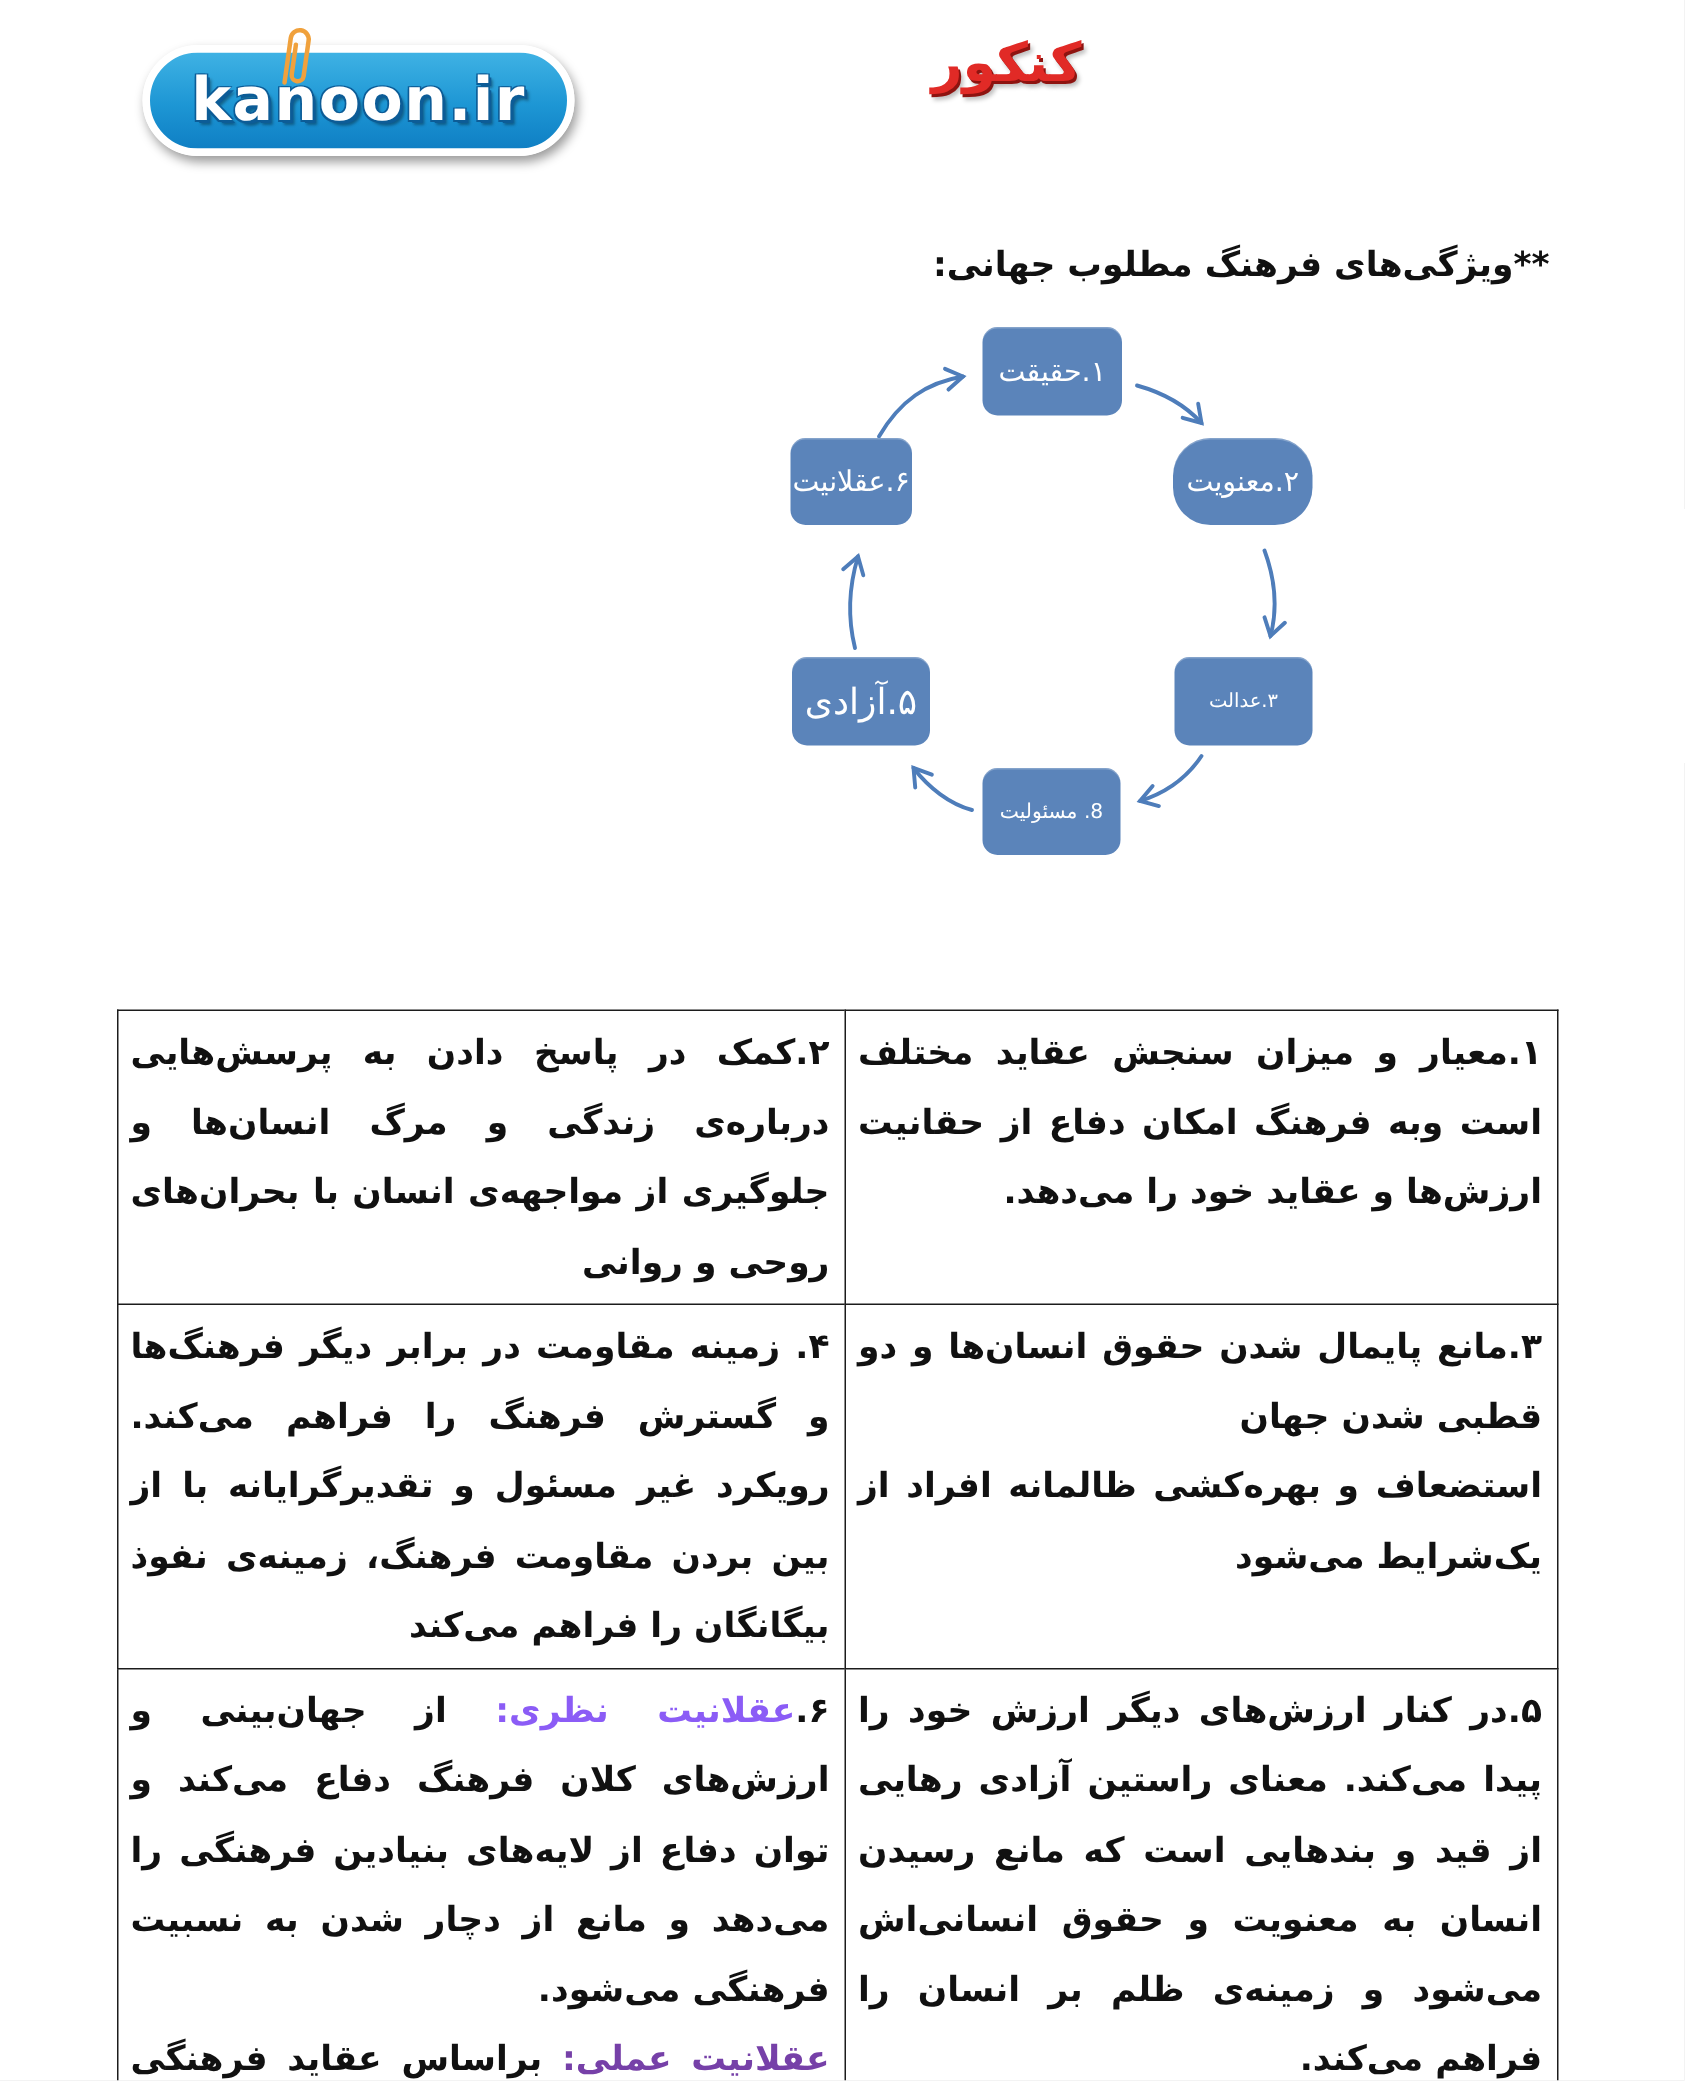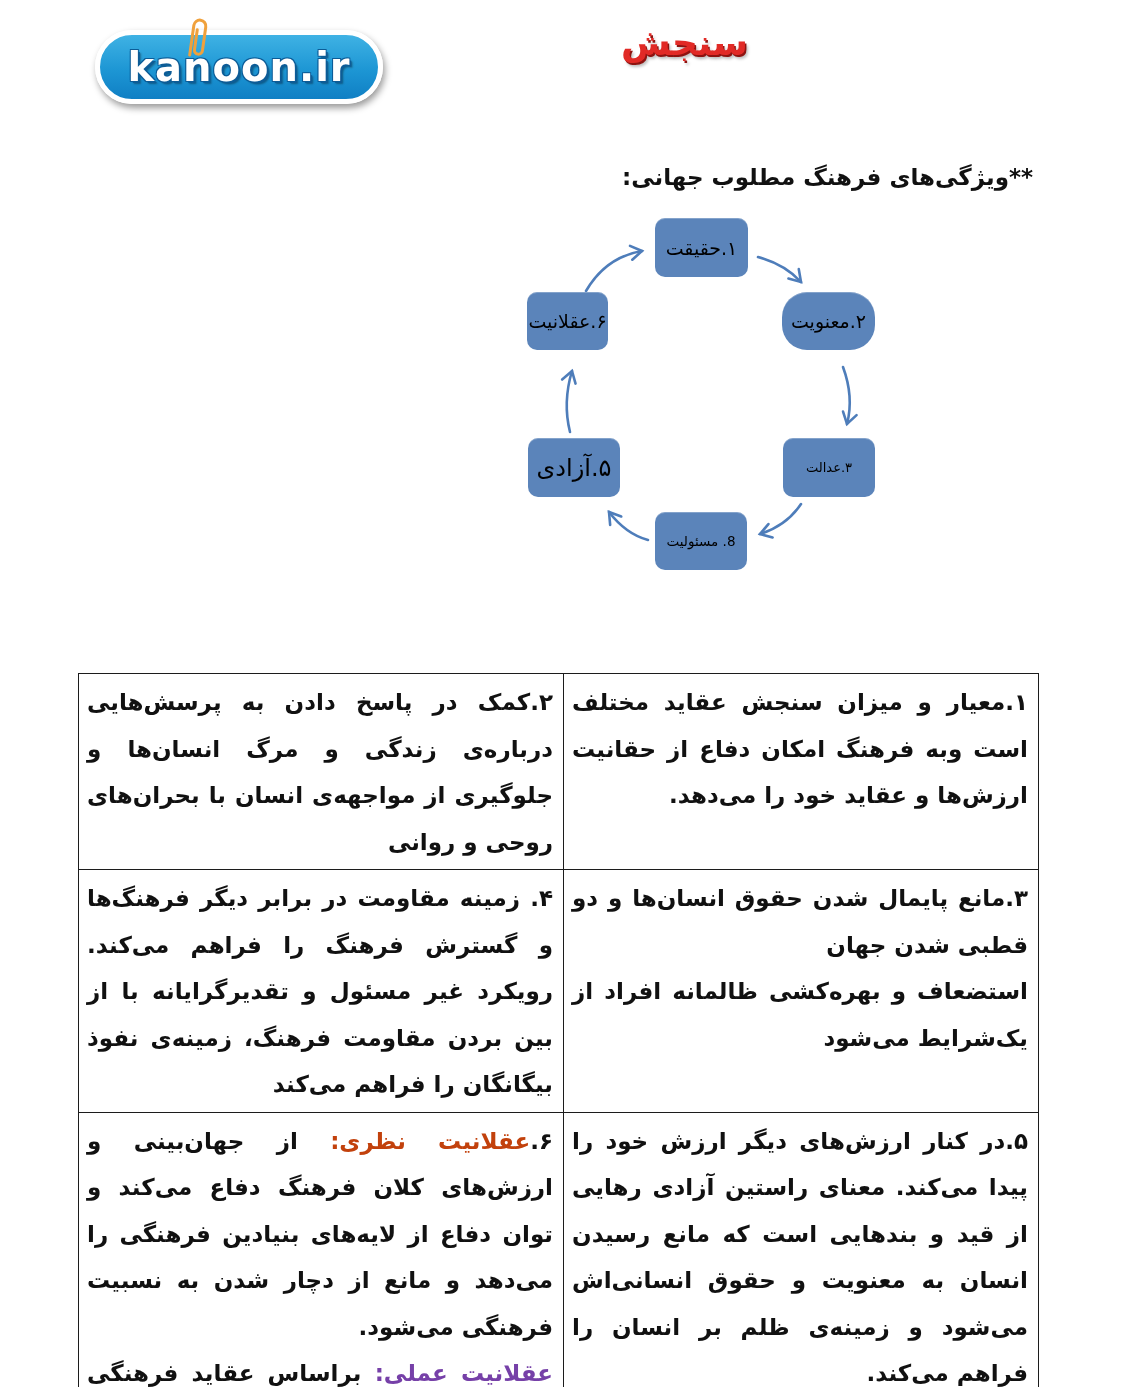--- a/index.html
+++ b/index.html
@@ -42,21 +42,21 @@
     white-space:nowrap;
   }
   
   .heading{
     position:absolute;top:164px;right:90px;direction:rtl;
     font-size:23px;font-weight:bold;color:#111;white-space:nowrap;
   }
   
   .arrows{position:absolute;left:500px;top:205px;width:420px;height:390px;}
   .node{
-    position:absolute;border-radius:10px;color:#000000;direction:rtl;
+    position:absolute;border-radius:10px;color:#ffffff;direction:rtl;
     display:flex;align-items:center;justify-content:center;text-align:center;
     box-shadow:inset 0 1px 0 rgba(255,255,255,.25);
   }
   .n1{left:655px;top:218px;width:93px;height:59px;font-size:19px;}
   .n2{left:782px;top:292px;width:93px;height:58px;font-size:19px;border-radius:25px;}
   .n6{left:527px;top:292px;width:81px;height:58px;font-size:19px;}
   .n3{left:783px;top:438px;width:92px;height:59px;font-size:13px;}
   .n5{left:528px;top:438px;width:92px;height:59px;font-size:24px;}
   .n4{left:655px;top:512px;width:92px;height:58px;font-size:13.5px;}
   
@@ -83,21 +83,21 @@
   <div class="kanoon-wrap">
     <svg class="paperclip" width="30" height="46" viewBox="0 0 30 46">
       <path d="M9 40 L9 10 a6 6 0 0 1 12 0 L21 34 a4 4 0 0 1 -8 0 L13 14" fill="none" stroke="#f0a13c" stroke-width="3" stroke-linecap="round" transform="rotate(8 15 23)"></path>
     </svg>
     <div class="kanoon-pill">
       <span class="kanoon-text">kanoon.ir</span>
     </div>
   </div>
 
   <div class="brand">
-    <span class="brand-red">سنجش</span>
+    <span class="brand-red">کنکور</span>
   </div>
 
   <div class="heading">**ویژگی‌های فرهنگ مطلوب جهانی:</div>
 
   <svg class="arrows" viewBox="0 0 420 390">
     <defs>
       <marker id="ah" viewBox="-14 -9 18 18" refX="0" refY="0" markerWidth="18" markerHeight="18" markerUnits="userSpaceOnUse" orient="auto">
         <path d="M-11,-7 L0,0 L-11,7" fill="none" stroke="#4e7dba" stroke-width="2.6" stroke-linecap="round"></path>
       </marker>
     </defs>
@@ -139,20 +139,20 @@
       </td>
       <td>
         <div>۴. زمینه مقاومت در برابر دیگر فرهنگ‌ها و گسترش فرهنگ را فراهم می‌کند. رویکرد غیر مسئول و تقدیرگرایانه با از بین بردن مقاومت فرهنگ، زمینه‌ی نفوذ بیگانگان را فراهم می‌کند</div>
       </td>
     </tr>
     <tr class="r3">
       <td>
         <div>۵.در کنار ارزش‌های دیگر ارزش خود را پیدا می‌کند. معنای راستین آزادی رهایی از قید و بندهایی است که مانع رسیدن انسان به معنویت و حقوق انسانی‌اش می‌شود و زمینه‌ی ظلم بر انسان را فراهم می‌کند.</div>
       </td>
       <td>
-        <div><span>۶.</span><span class="hl" style="color:#c2410c">عقلانیت نظری:</span><span> از جهان‌بینی و ارزش‌های کلان فرهنگ دفاع می‌کند و توان دفاع از لایه‌های بنیادین فرهنگی را می‌دهد و مانع از دچار شدن به نسبیت فرهنگی می‌شود.</span></div>
+        <div><span>۶.</span><span class="hl" style="color:#8b5cf6">عقلانیت نظری:</span><span> از جهان‌بینی و ارزش‌های کلان فرهنگ دفاع می‌کند و توان دفاع از لایه‌های بنیادین فرهنگی را می‌دهد و مانع از دچار شدن به نسبیت فرهنگی می‌شود.</span></div>
         <div><span class="hl" style="color:#7640a8">عقلانیت عملی:</span><span> براساس عقاید فرهنگی و شرایط تاریخی، دست به نظام‌سازی و مدیریت اجتماعی می‌زند.</span></div>
       </td>
     </tr>
   </tbody>
     </table>
 
 </div>
 
 </body></html>

